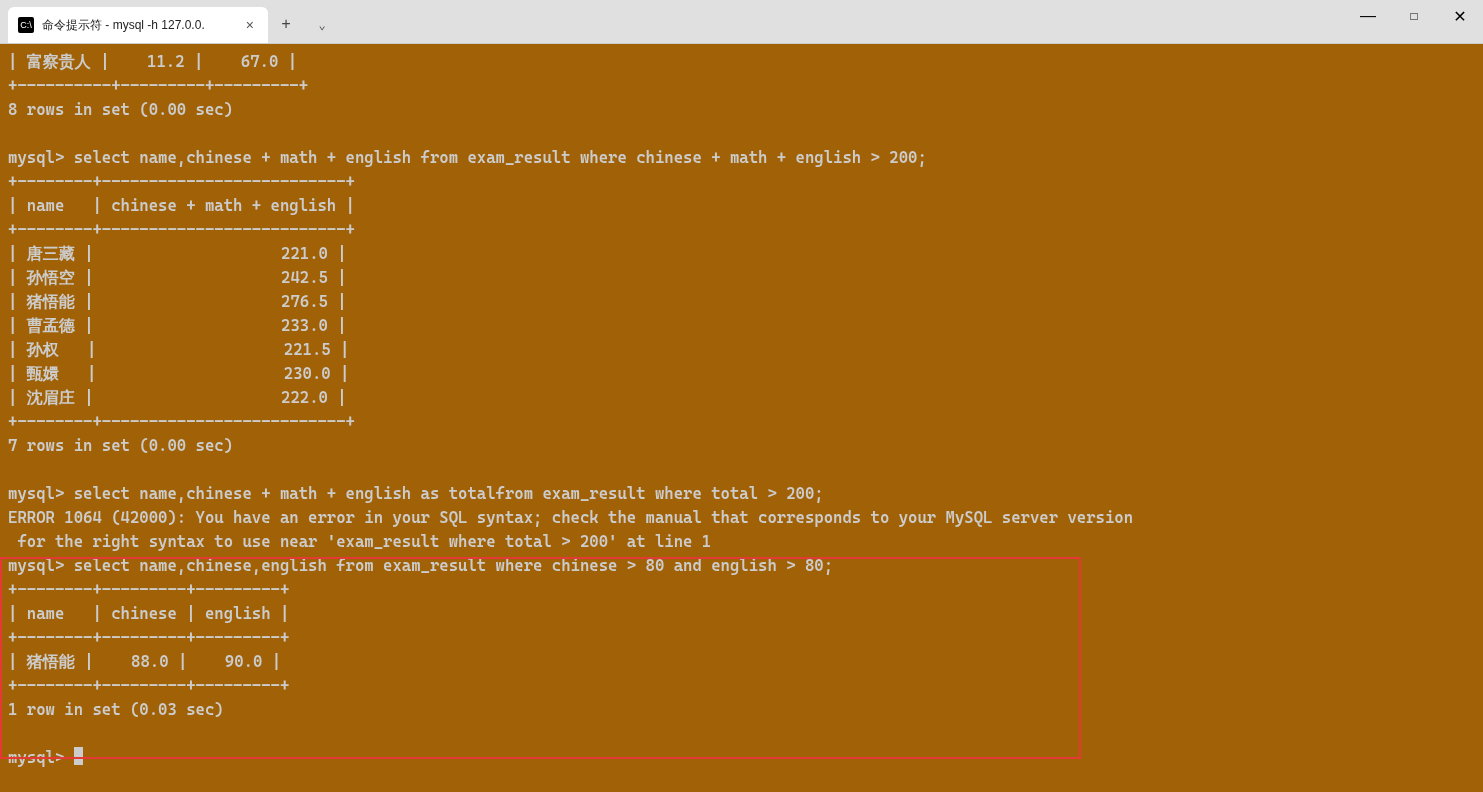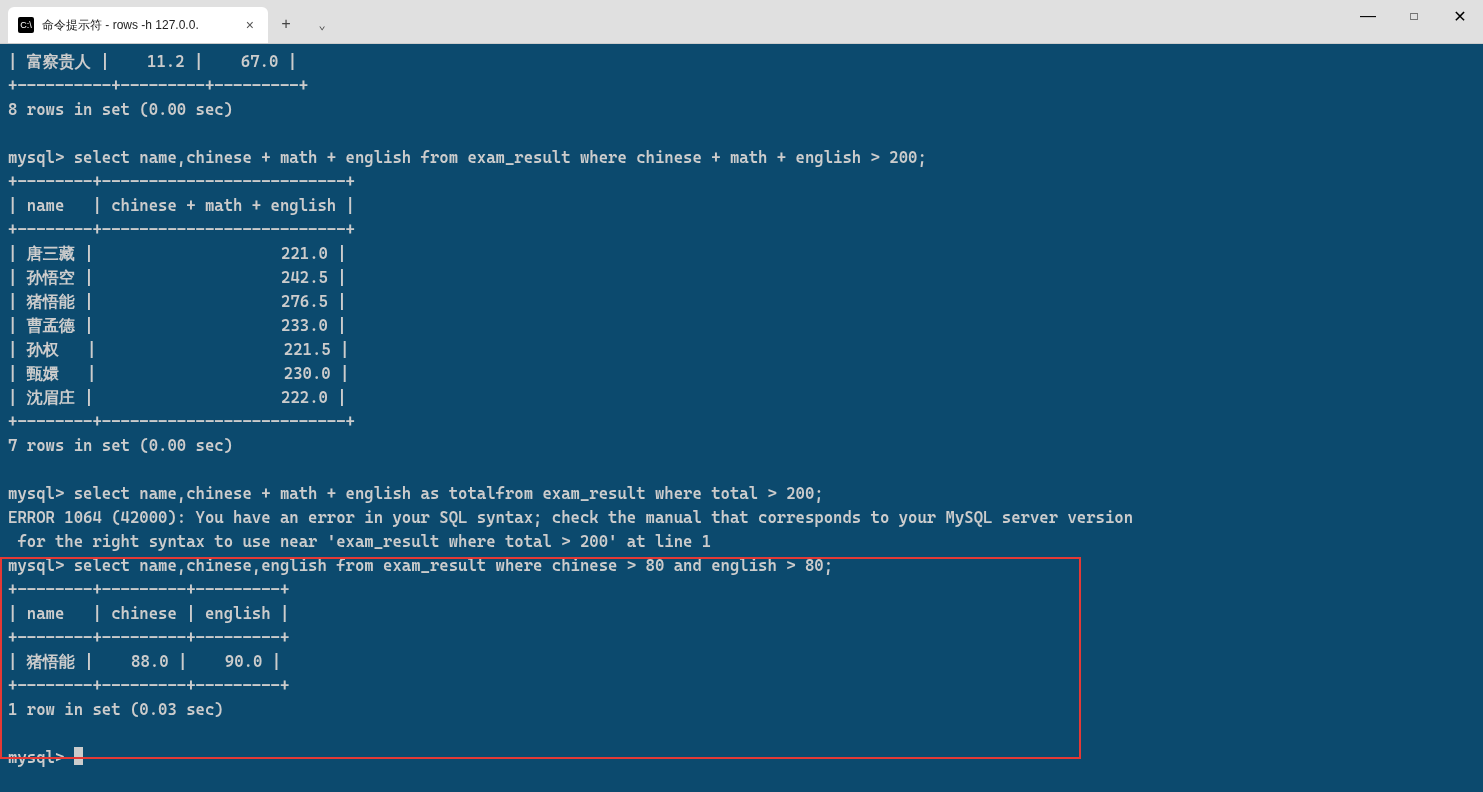--- a/index.html
+++ b/index.html
@@ -62,21 +62,21 @@
   .window-controls div {
     width: 46px; height: 32px;
     display: flex; align-items: center; justify-content: center;
     cursor: pointer; font-family: sans-serif;
   }
   .win-min { font-size: 16px; }
   .win-max { font-size: 12px; }
   .win-close { font-size: 16px; }
   .terminal {
     flex: 1;
-    background: #0c4a6e;
+    background: #a16207;
     color: #cccccc;
     padding: 6px 16px 8px 8px;
     white-space: pre;
     font-family: Consolas, "Cascadia Mono", monospace;
     font-size: 16px;
     line-height: 24px;
     font-weight: 600;
     overflow: hidden;
     position: relative;
   }
@@ -92,21 +92,21 @@
     background: #ccc;
     vertical-align: -2px;
   }
 </style>
 </head>
 <body>
 
 <div class="titlebar">
   <div class="tab">
     <span class="tab-icon">C:\</span>
-    <span class="tab-label">命令提示符 - rows  -h 127.0.0.</span>
+    <span class="tab-label">命令提示符 - mysql  -h 127.0.0.</span>
     <span class="tab-close">×</span>
   </div>
   <div class="newtab">
       <span>+</span>
     </div>
   <div class="tabmenu">
       <span>⌄</span>
     </div>
   <div class="window-controls">
     <div class="win-min">

